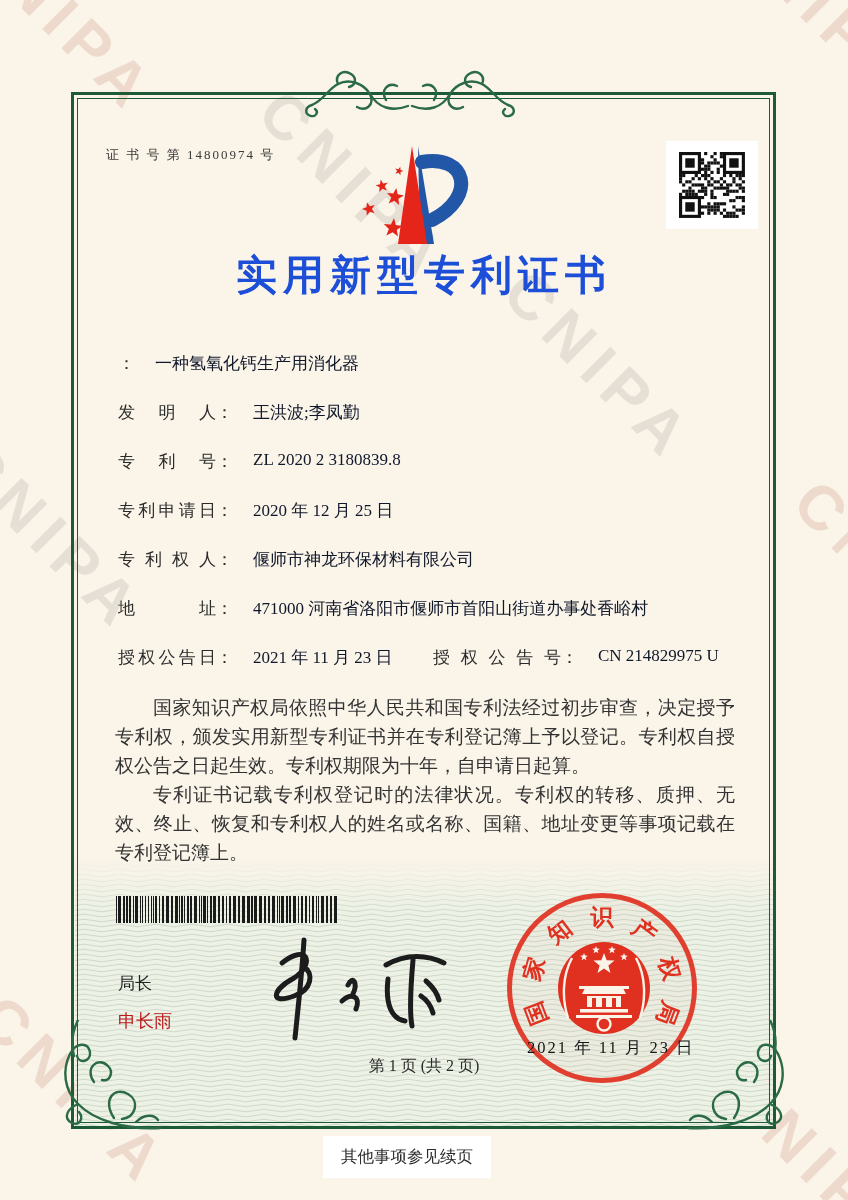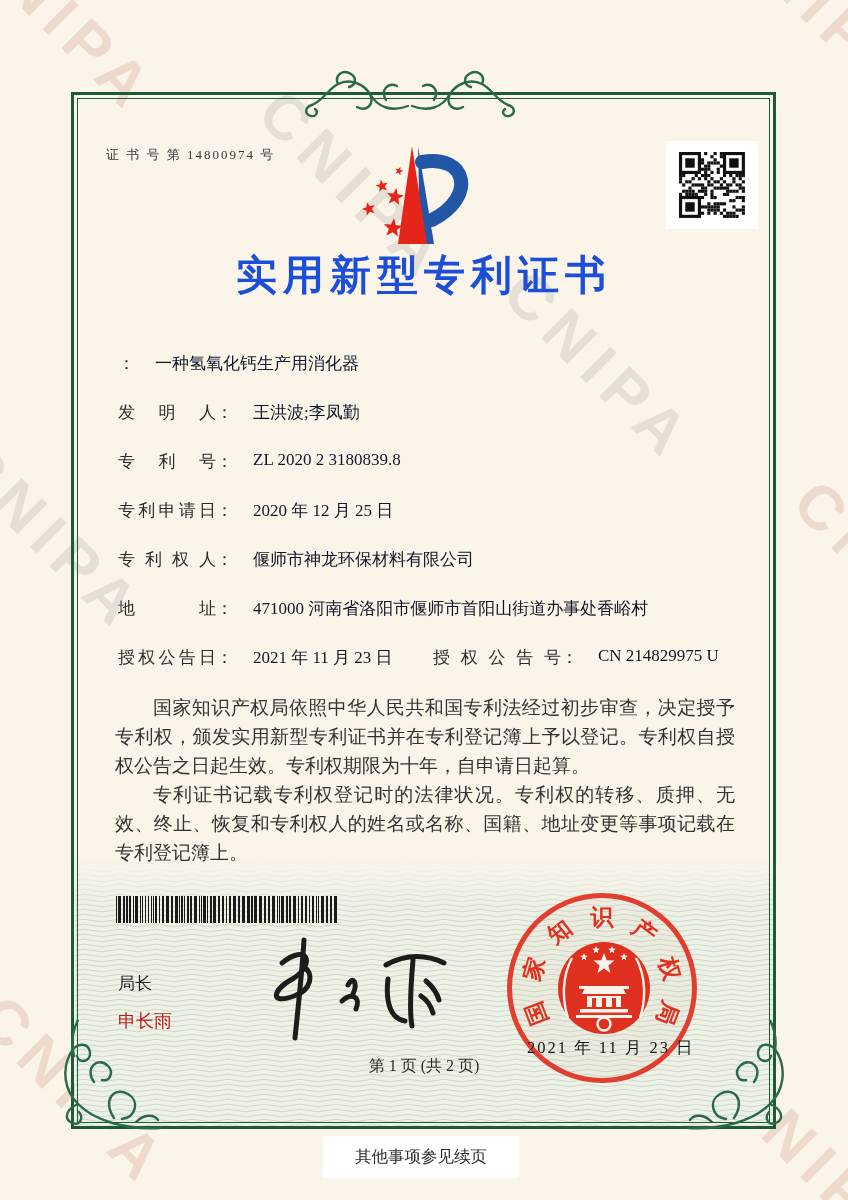--- a/index.html
+++ b/index.html
@@ -36,21 +36,21 @@
   .director-name{position:absolute;left:118px;top:1009px;font-size:18px;z-index:4;color:#b91c1c;}
   .signature{position:absolute;left:252px;top:933px;z-index:5;}
   .seal{position:absolute;left:507px;top:893px;width:190px;height:190px;border-radius:50%;
         border:5px solid rgba(224,48,32,0.92);box-sizing:border-box;z-index:5;
         background:rgba(224,48,32,0.03);}
   .seal-char{position:absolute;font-size:23px;font-weight:bold;color:#e03020;width:24px;height:26px;
              text-align:center;line-height:26px;}
   .emblem{position:absolute;left:42px;top:40px;}
   .seal-date{position:absolute;left:527px;top:1037px;font-size:16.5px;letter-spacing:2px;color:#151515;z-index:6;}
   .page-num{position:absolute;left:0;top:1056px;width:848px;text-align:center;font-size:16px;color:#2b2b2b;z-index:4;}
-  .cont-box{position:absolute;left:323px;top:1136px;width:196px;height:42px;background:#ffffff;z-index:4;
+  .cont-box{position:absolute;left:323px;top:1136px;width:168px;height:42px;background:#ffffff;z-index:4;
             display:flex;align-items:center;justify-content:center;font-size:16.5px;color:#2b2b2b;}
   .ornament{position:absolute;z-index:3;}
 </style>
 </head>
 <body>
 
 <div class="page">
 
   <span class="wm pink" style="left:-58px;top:-18px;">CNIPA</span>
   <span class="wm pink" style="left:700px;top:-30px;">CNIPA</span>

